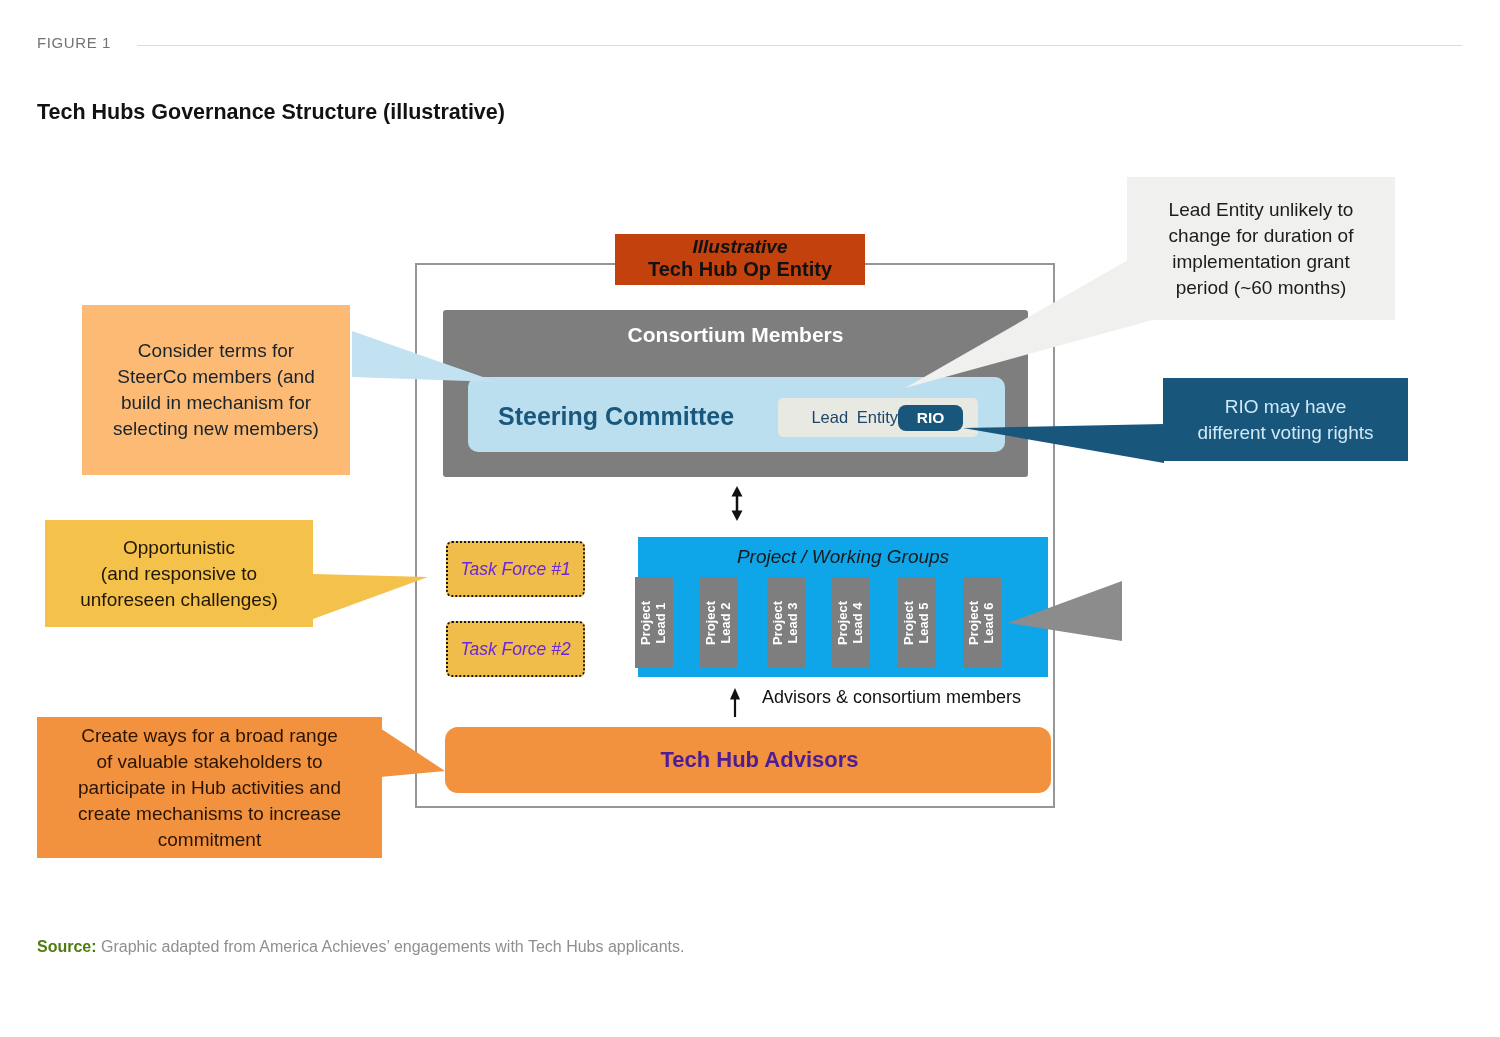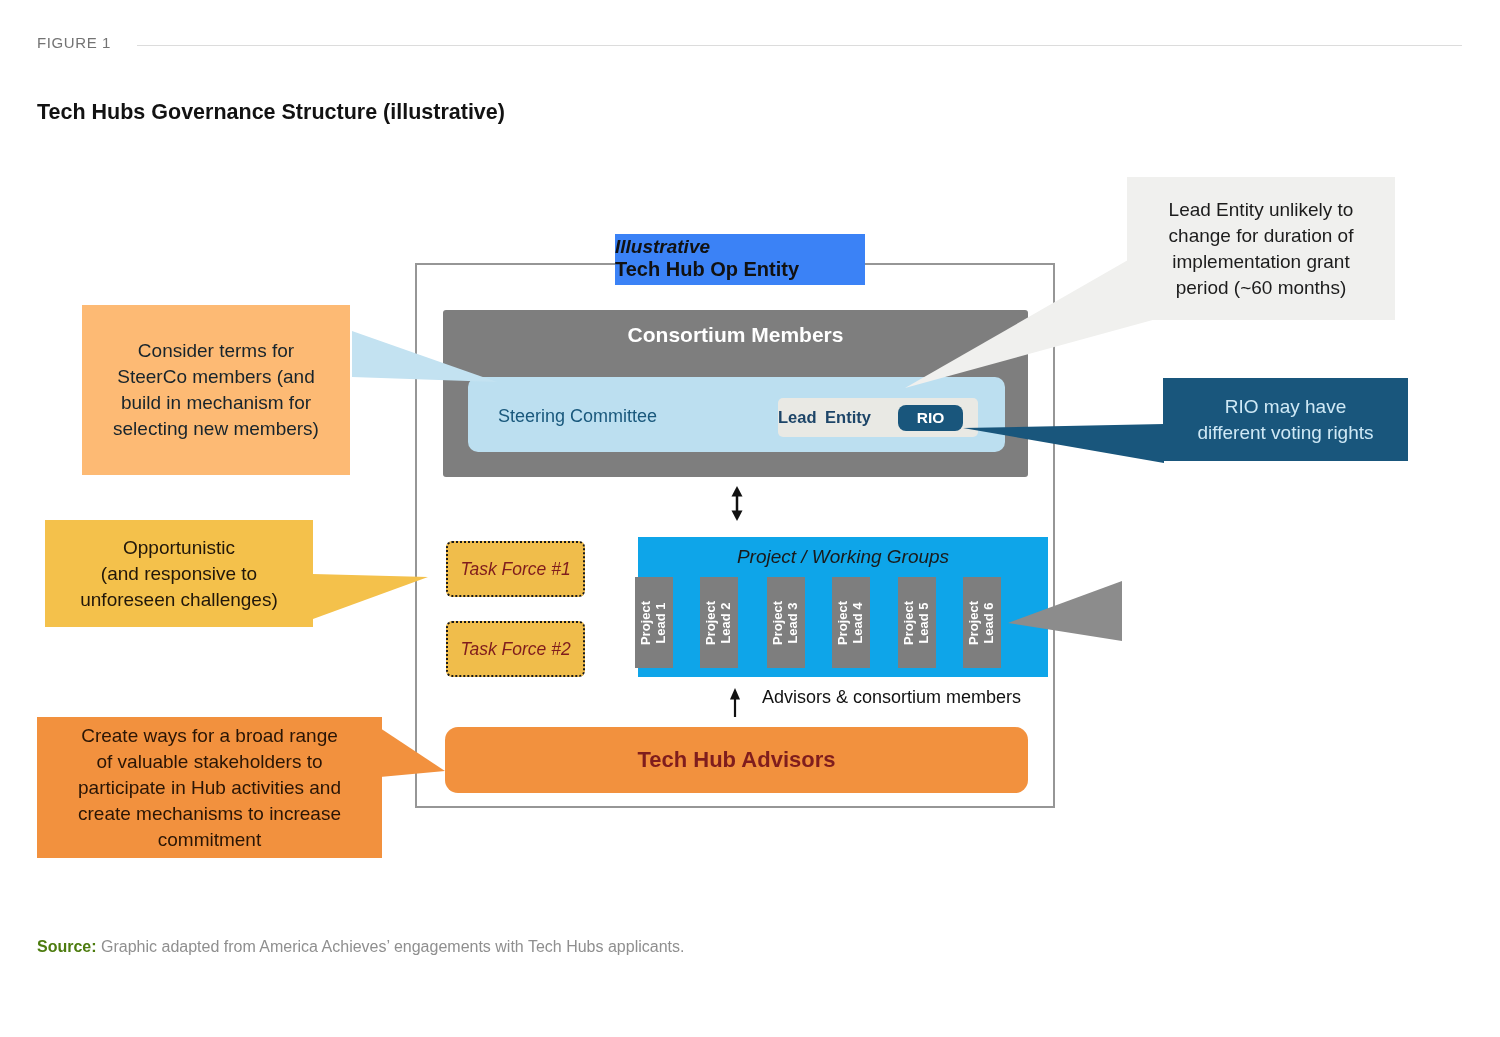--- a/index.html
+++ b/index.html
@@ -5,52 +5,52 @@
   html,body{margin:0;padding:0;background:#ffffff;}
   .page{position:relative;width:1500px;height:1037px;background:#ffffff;overflow:hidden;
         font-family:"Liberation Sans", sans-serif;color:#141414;}
 
   .fig-label{position:absolute;left:37px;top:34px;font-size:15px;letter-spacing:.6px;color:#737373;}
   .fig-rule{position:absolute;left:137px;top:45px;width:1325px;height:1px;background:#dcdcdc;}
   .page-title{position:absolute;left:37px;top:100px;font-size:21.5px;font-weight:bold;color:#121212;}
 
   
   .op-box{position:absolute;left:415px;top:263px;width:640px;height:545px;border:2px solid #969696;box-sizing:border-box;}
-  .op-title{position:absolute;left:615px;top:234px;width:250px;text-align:left;background:#3b82f6;z-index:2;padding:2px 0 4px;}
+  .op-title{position:absolute;left:615px;top:234px;width:250px;text-align:center;background:#c2410c;z-index:2;padding:2px 0 4px;}
   .op-title .l1{font-size:19px;font-weight:bold;font-style:italic;color:#111;}
   .op-title .l2{font-size:20px;font-weight:bold;color:#111;}
 
   .consortium{position:absolute;left:443px;top:310px;width:585px;height:167px;background:#7E7E7E;border-radius:3px;}
   .consortium-label{padding-top:13px;text-align:center;font-size:21px;font-weight:bold;color:#ffffff;}
 
   .steering{position:absolute;left:468px;top:377px;width:537px;height:75px;background:#BCDFF0;border-radius:10px;}
   .steering-label{position:absolute;left:30px;top:0;height:78px;display:flex;align-items:center;
-                  font-size:18px;font-weight:normal;color:#19587C;}
+                  font-size:25px;font-weight:bold;color:#19587C;}
   .lead-pill{position:absolute;left:778px;top:398px;width:200px;height:39px;background:#E9E9E4;border-radius:5px;
              display:flex;align-items:center;padding:0 15px 0 0;box-sizing:border-box;z-index:1;}
-  .lead-label{flex:1;text-align:left;font-size:16.5px;font-weight:bold;color:#1d4568;word-spacing:4px;}
+  .lead-label{flex:1;text-align:right;font-size:16.5px;font-weight:normal;color:#1d4568;word-spacing:4px;}
   .rio{width:65px;height:26px;background:#19567C;border-radius:8px;color:#ffffff;font-size:15.5px;font-weight:bold;
        display:flex;align-items:center;justify-content:center;}
 
   .task-force{position:absolute;left:446px;width:139px;height:56px;background:#F0BD4B;border:2px dotted #1a1a1a;
               border-radius:6px;box-sizing:border-box;display:flex;align-items:center;justify-content:center;
-              font-style:italic;font-size:17.5px;color:#7f1d1d;}
+              font-style:italic;font-size:17.5px;color:#6d28d9;}
   .tf1{top:541px;} .tf2{top:621px;}
 
   .wg-box{position:absolute;left:638px;top:537px;width:410px;height:140px;background:#0ea5e9;}
   .wg-title{padding-top:9px;text-align:center;font-style:italic;font-size:19px;color:#1a1a1a;}
   .pl{position:absolute;top:577px;width:38px;height:91px;background:#7E7E7E;}
   .pl .t{position:absolute;top:50%;left:50%;width:91px;transform:translate(-50%,-50%) rotate(-90deg);
          text-align:center;color:#ffffff;font-size:13px;font-weight:bold;line-height:1.15;}
   .pl .t span{display:block;}
   .pl1{left:635px;} .pl2{left:700px;} .pl3{left:767px;} .pl4{left:832px;} .pl5{left:898px;} .pl6{left:963px;}
 
   .adv-arrow-label{position:absolute;left:762px;top:687px;font-size:18px;color:#111;}
   .advisors{position:absolute;left:445px;top:727px;width:583px;height:66px;background:#F2913E;border-radius:13px;
-            display:flex;align-items:center;justify-content:center;font-size:22px;font-weight:bold;color:#7f1d1d;}
+            display:flex;align-items:center;justify-content:center;font-size:22px;font-weight:bold;color:#4c1d95;padding-left:23px;}
 
   
   .callout{position:absolute;display:flex;align-items:center;justify-content:center;text-align:center;
            white-space:pre-line;font-size:19px;line-height:26px;z-index:2;box-sizing:border-box;}
   .co-steerco{left:82px;top:305px;width:268px;height:170px;background:#fdba74;color:#17242c;}
   .co-leadnote{left:1127px;top:177px;width:268px;height:143px;background:#F0F0EE;color:#1c1c1c;}
   .co-rio{left:1163px;top:378px;width:245px;height:83px;background:#19567C;color:#CFE9F6;}
   .co-opp{left:45px;top:520px;width:268px;height:107px;background:#F4C14B;color:#21170a;}
   .co-leads{left:1120px;top:545px;width:335px;height:233px;background:#8C8C8C;color:#ffffff;}
   .co-stake{left:37px;top:717px;width:345px;height:141px;background:#F2913E;color:#2a1505;}

